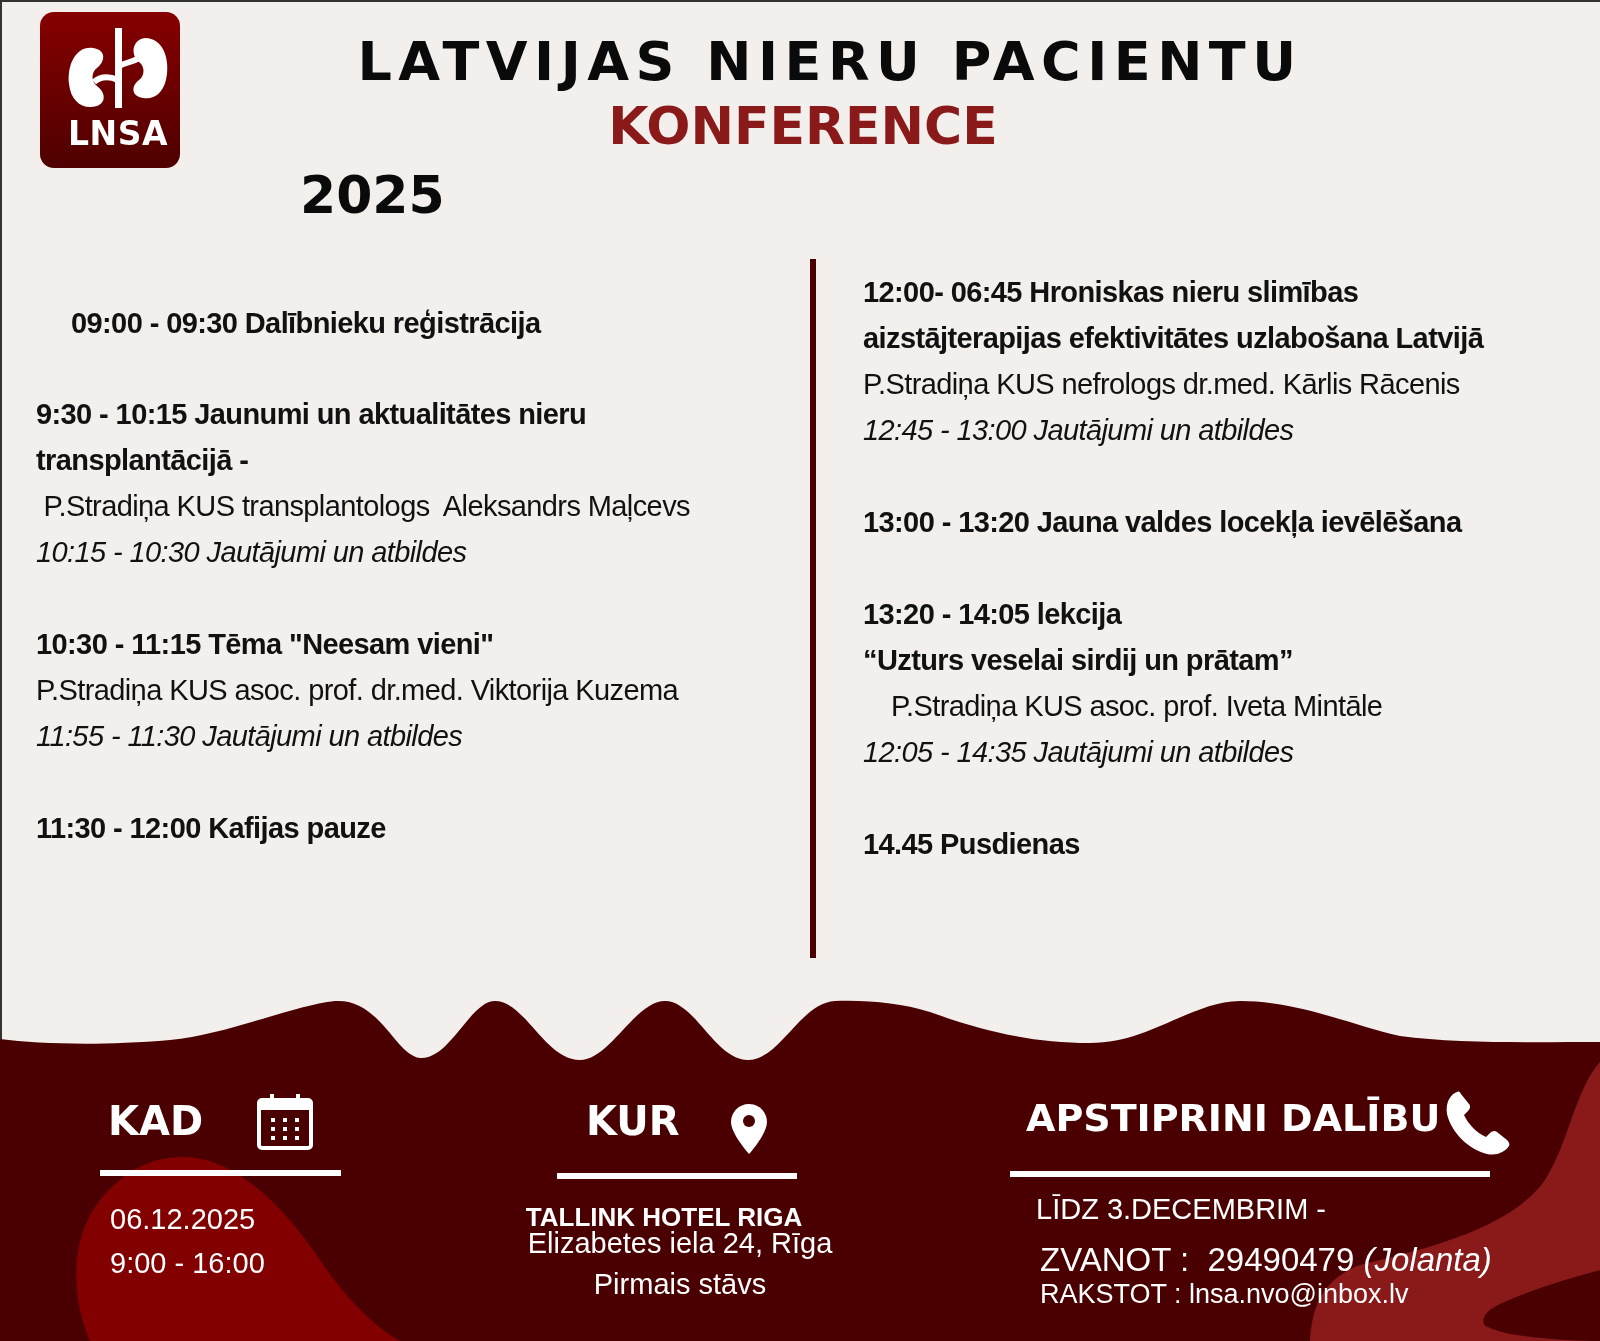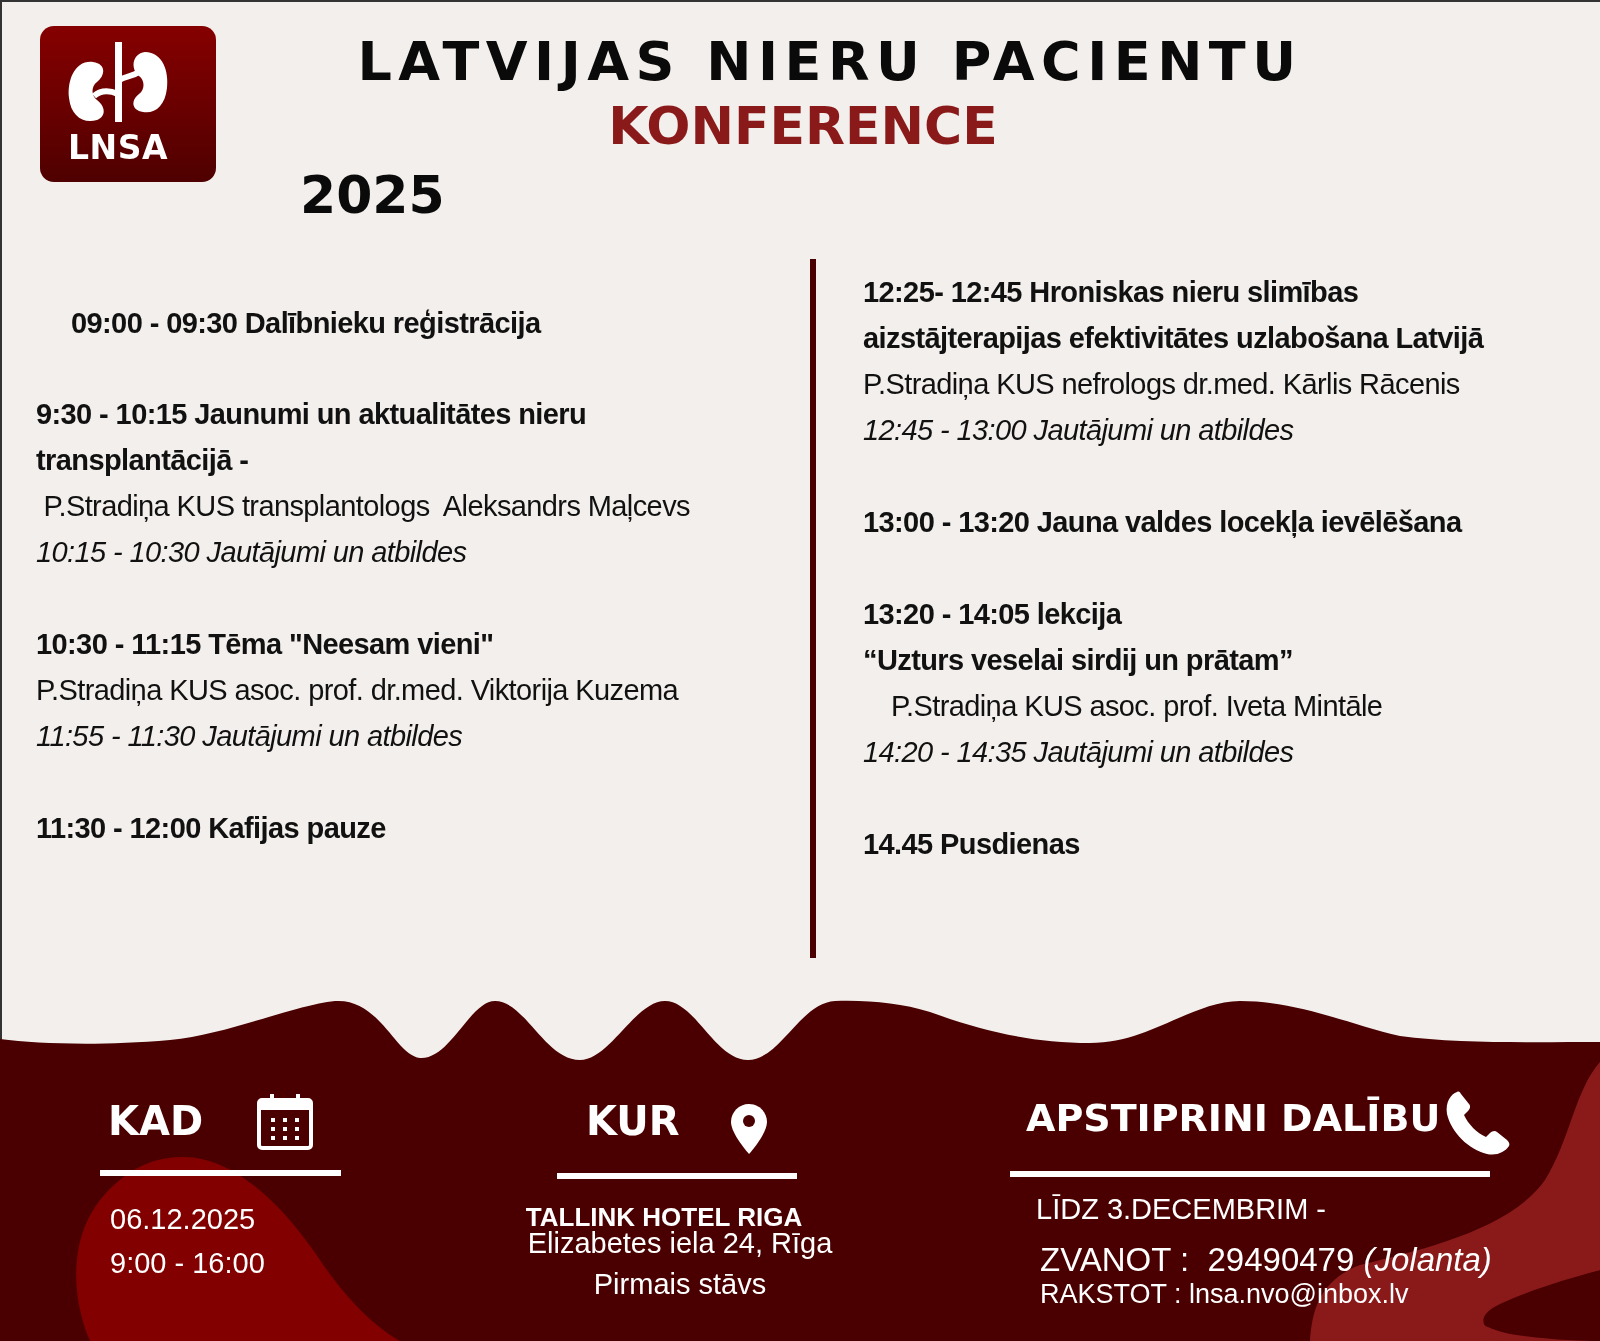--- a/index.html
+++ b/index.html
@@ -1,19 +1,19 @@
 <!DOCTYPE html>
 <html><head>
 <meta charset="utf-8">
 <style>
   html, body { margin:0; padding:0; }
   body { width:1600px; height:1341px; position:relative; overflow:hidden; background:#f3efec; font-family:"Liberation Sans", sans-serif; }
   .frame-top { position:absolute; left:0; top:0; width:1600px; height:2px; background:#333; }
   .frame-left { position:absolute; left:0; top:0; width:2px; height:1341px; background:#333; }
-  .logo { position:absolute; left:40px; top:26px; width:176px; height:156px; border-radius:14px;
+  .logo { position:absolute; left:40px; top:12px; width:140px; height:156px; border-radius:14px;
           background:linear-gradient(#860000, #4f0000); }
   .logo svg { position:absolute; left:27px; top:16px; }
   .logo-text { position:absolute; left:0; width:156px; top:102px; text-align:center; color:#fff;
                font-family:"DejaVu Sans", sans-serif; font-weight:bold; font-size:33px; letter-spacing:0.5px; }
   .title1 { position:absolute; left:300px; width:1060px; top:30px; text-align:center; font-weight:bold;
             font-size:54px; letter-spacing:6.5px; color:#0a0a0a; font-family:"DejaVu Sans", sans-serif; }
   .title2 { position:absolute; left:300px; width:1006px; top:96px; text-align:center; font-weight:bold;
             font-size:52px; color:#8a1a1a; font-family:"DejaVu Sans", sans-serif; letter-spacing:0px; }
   .title3 { position:absolute; left:300px; width:1056px; top:165px; text-align:left; font-weight:bold;
             font-size:52px; color:#0a0a0a; font-family:"DejaVu Sans", sans-serif; }
@@ -56,29 +56,29 @@
 <div class="line b" style="left:36px; top:444px;">transplantācijā -</div>
 <div class="line" style="left:36px; top:490px; white-space:pre;"> P.Stradiņa KUS transplantologs  Aleksandrs Maļcevs</div>
 <div class="line i" style="left:36px; top:536px;">10:15 - 10:30 Jautājumi un atbildes</div>
 <div class="line b" style="left:36px; top:628px;">10:30 - 11:15 Tēma "Neesam vieni"</div>
 <div class="line" style="left:36px; top:674px;">P.Stradiņa KUS asoc. prof. dr.med. Viktorija Kuzema</div>
 <div class="line i" style="left:36px; top:720px;">11:55 - 11:30 Jautājumi un atbildes</div>
 <div class="line b" style="left:36px; top:812px;">11:30 - 12:00 Kafijas pauze</div>
 
 <div class="divider"></div>
 
-<div class="line b" style="left:863px; top:276px;">12:25- 12:45 Hroniskas nieru slimības</div>
+<div class="line b" style="left:863px; top:276px;">12:00- 06:45 Hroniskas nieru slimības</div>
 <div class="line b" style="left:863px; top:322px;">aizstājterapijas efektivitātes uzlabošana Latvijā</div>
 <div class="line" style="left:863px; top:368px;">P.Stradiņa KUS nefrologs dr.med. Kārlis Rācenis</div>
 <div class="line i" style="left:863px; top:414px;">12:45 - 13:00 Jautājumi un atbildes</div>
 <div class="line b" style="left:863px; top:506px;">13:00 - 13:20 Jauna valdes locekļa ievēlēšana</div>
 <div class="line b" style="left:863px; top:598px;">13:20 - 14:05 lekcija</div>
 <div class="line b" style="left:863px; top:644px;">“Uzturs veselai sirdij un prātam”</div>
 <div class="line" style="left:863px; top:690px;margin-left:28px;">P.Stradiņa KUS asoc. prof. Iveta Mintāle</div>
-<div class="line i" style="left:863px; top:736px;">14:20 - 14:35 Jautājumi un atbildes</div>
+<div class="line i" style="left:863px; top:736px;">12:05 - 14:35 Jautājumi un atbildes</div>
 <div class="line b" style="left:863px; top:828px;">14.45 Pusdienas</div>
 
 <svg class="footer-svg" width="1600" height="1341" viewBox="0 0 1600 1341">
   <path d="M0 1039 C40 1044 100 1046 170 1040 C230 1034 290 1006 335 1001 C380 998 395 1055 420 1058
            C450 1060 470 1001 495 1001 C525 1001 545 1060 580 1060 C610 1060 635 1001 665 1001
            C695 1001 715 1060 748 1060 C780 1060 800 1003 835 1001 C870 1000 900 1003 930 1012
            C980 1030 1030 1043 1090 1043 C1150 1043 1190 1002 1240 1001 C1300 1001 1350 1025 1400 1036
            C1460 1044 1540 1042 1600 1042 L1600 1341 L0 1341 Z" fill="#4a0000"></path>
 
   <path d="M180 1157 C230 1155 280 1200 320 1260 C350 1305 380 1330 400 1341 L90 1341

